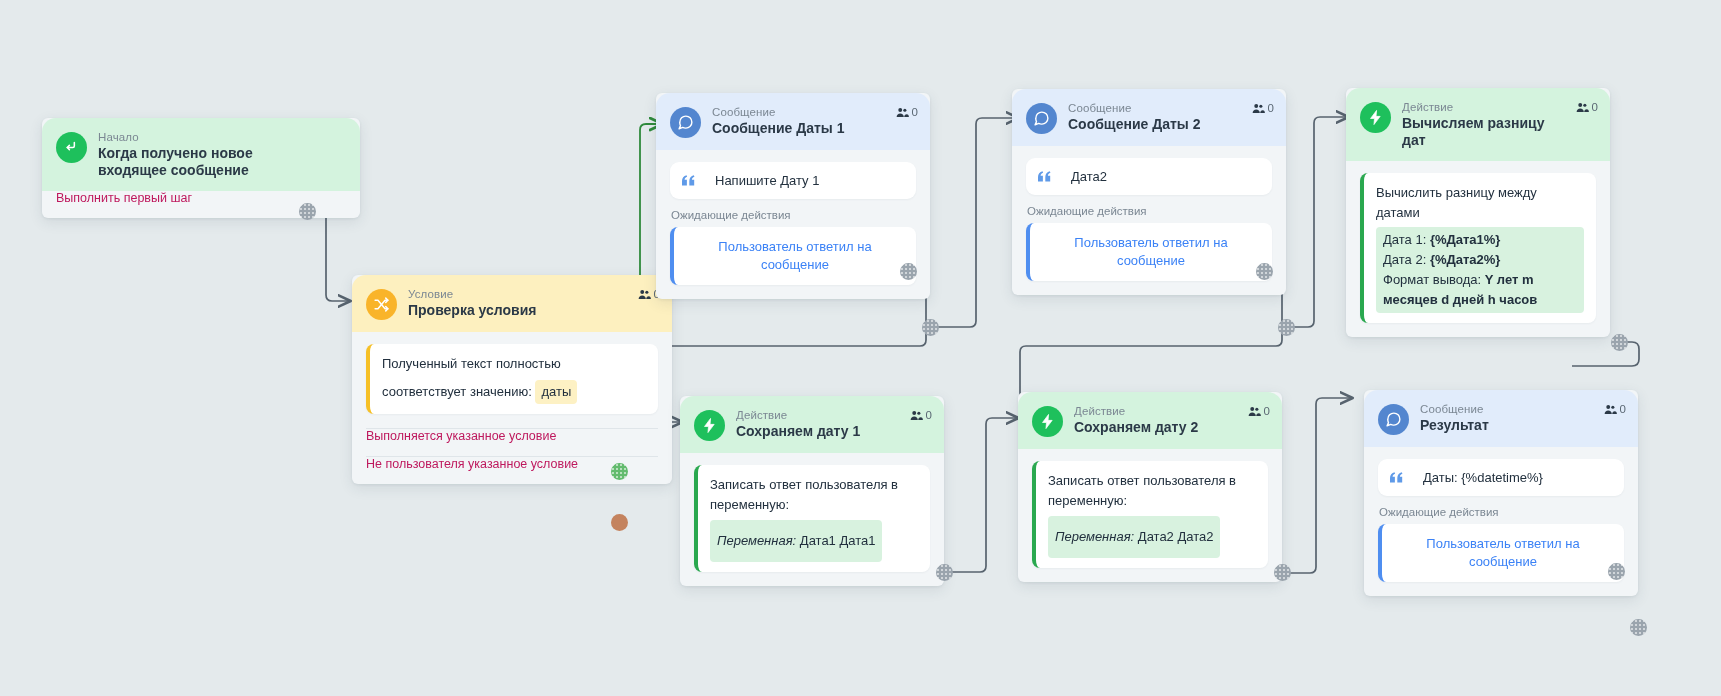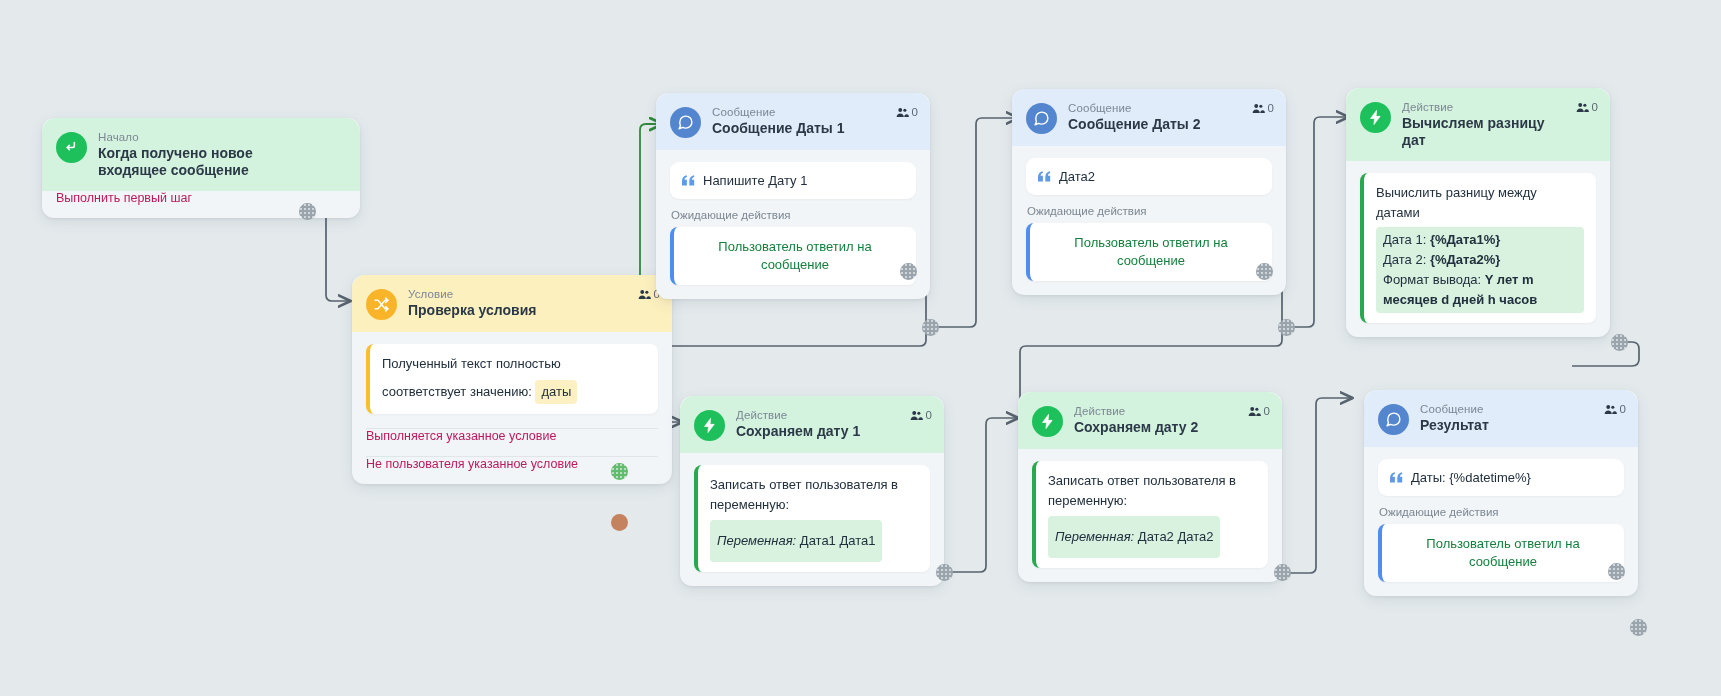--- a/index.html
+++ b/index.html
@@ -10,21 +10,21 @@
     overflow:hidden;
     position:relative;
     -webkit-font-smoothing:antialiased;
   }
   #canvas{position:absolute;inset:0;}
   svg.wires{position:absolute;left:0;top:0;width:1721px;height:696px;pointer-events:none;z-index:1;}
 
   .node{
     position:absolute;
     background:#f2f5f7;
-    border-radius:12px;
+    border-radius:6px;
     box-shadow:0 4px 14px rgba(40,60,80,.10), 0 1px 3px rgba(40,60,80,.08);
     z-index:3;
     box-sizing:border-box;
   }
   .node-head{
     display:flex;align-items:flex-start;
     padding:12px 14px 12px 14px;
     border-radius:14px 14px 0 0;
     position:relative;
     min-height:50px;
@@ -60,34 +60,34 @@
     font-size:11.5px;color:#5b6874;
   }
   .badge svg{display:block;}
 
   .node-body{padding:12px 14px 14px 14px;}
 
   .bubble{
     background:#ffffff;border-radius:9px;
     padding:10px 12px;
     font-size:13px;color:#22303e;line-height:17px;
-    display:flex;align-items:flex-start;gap:8px;
+    display:flex;align-items:flex-start;gap:20px;
     box-shadow:0 1px 2px rgba(40,60,80,.05);
   }
   .quote-ic{flex:0 0 13px;margin-top:3px;}
 
   .section-label{
     font-size:11.5px;color:#7b8793;margin:10px 0 6px 1px;
   }
 
   .wait-card{
     background:#fff;border-radius:8px;
     border-left:4px solid #4f8ef0;
     padding:11px 12px;
-    font-size:13px;color:#15803d;line-height:18px;
+    font-size:13px;color:#3b82f6;line-height:18px;
     text-align:center;
     box-shadow:0 1px 2px rgba(40,60,80,.05);
     position:relative;
   }
 
   .info-card{
     background:#fff;border-radius:8px;
     padding:10px 12px 10px 12px;
     font-size:13px;color:#22303e;line-height:20px;
     box-shadow:0 1px 2px rgba(40,60,80,.05);

